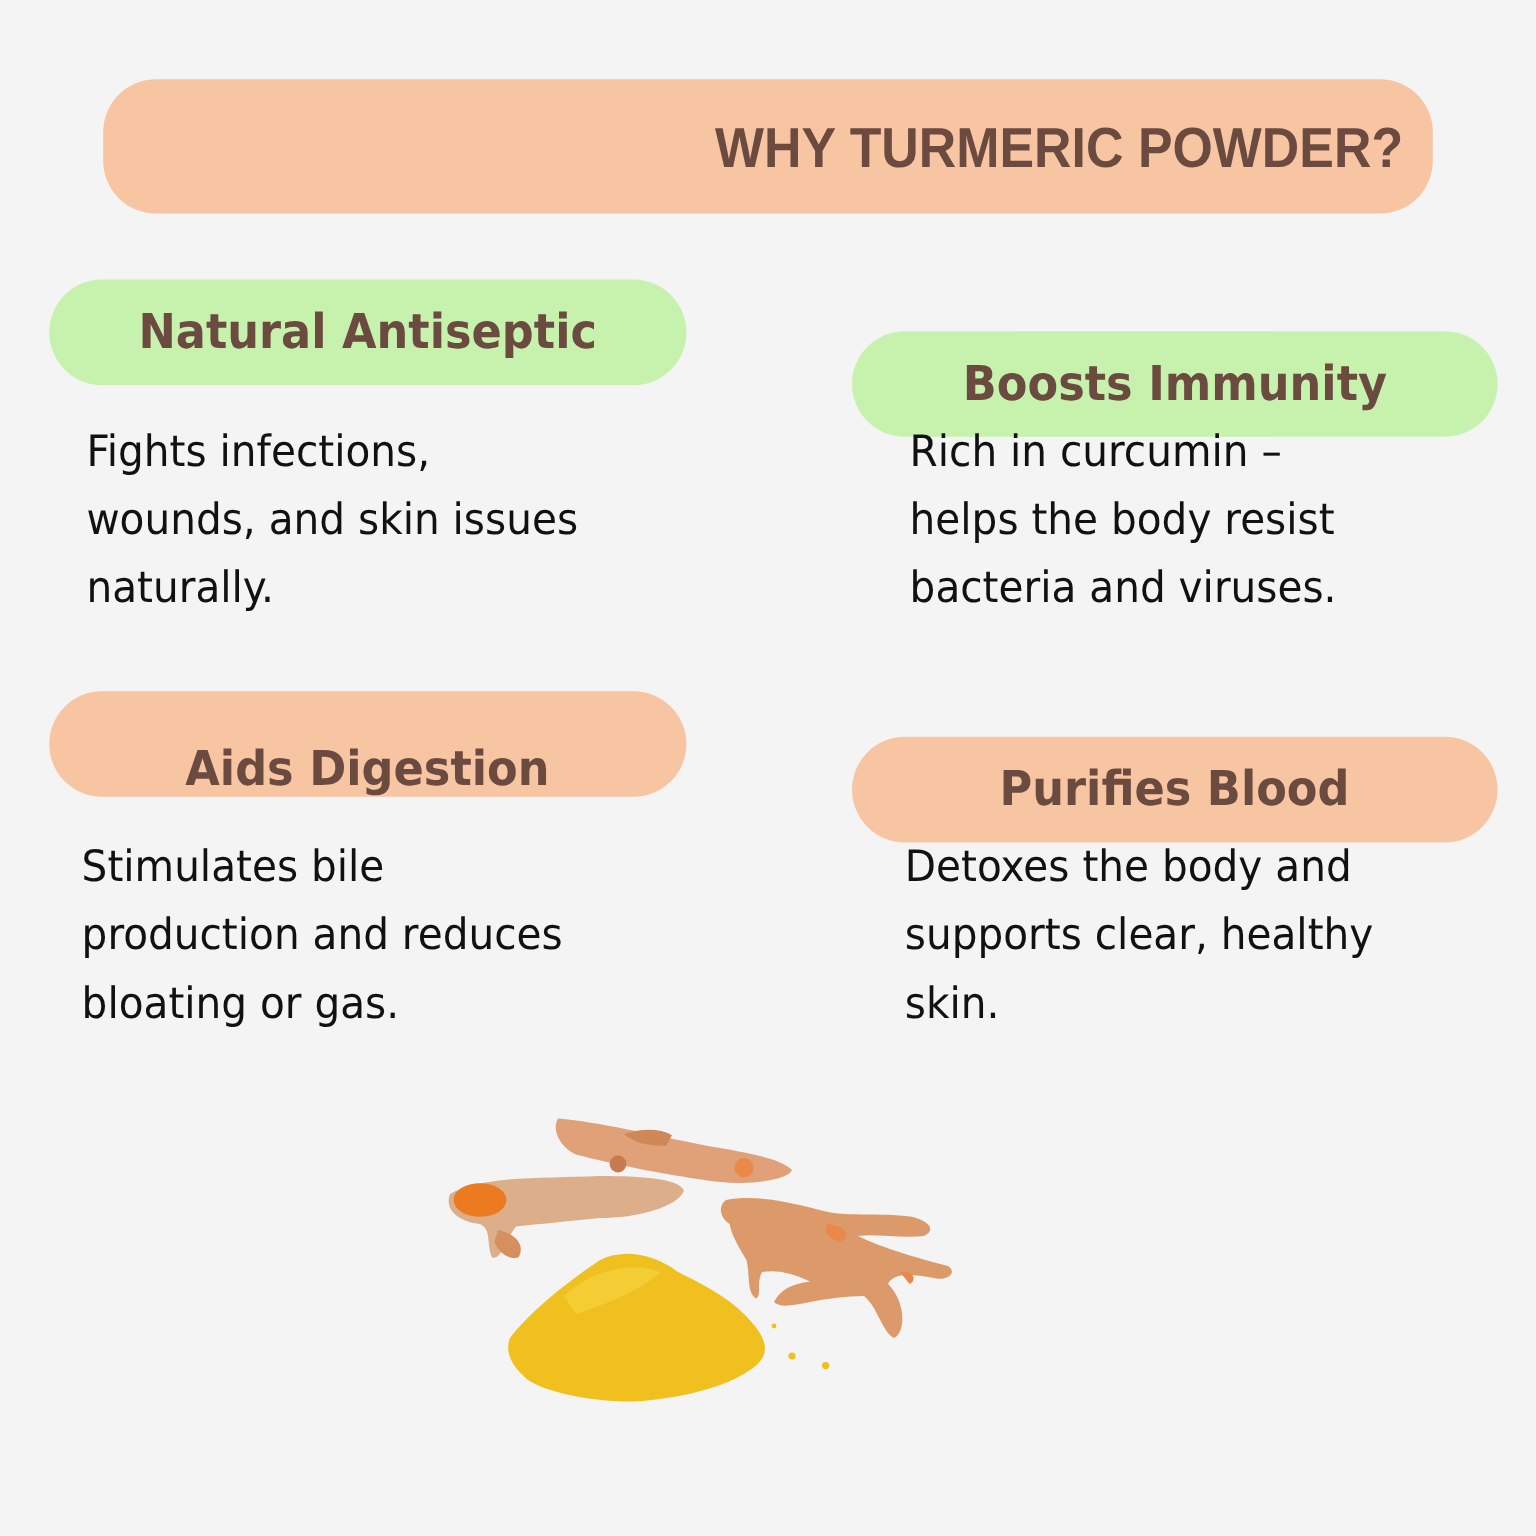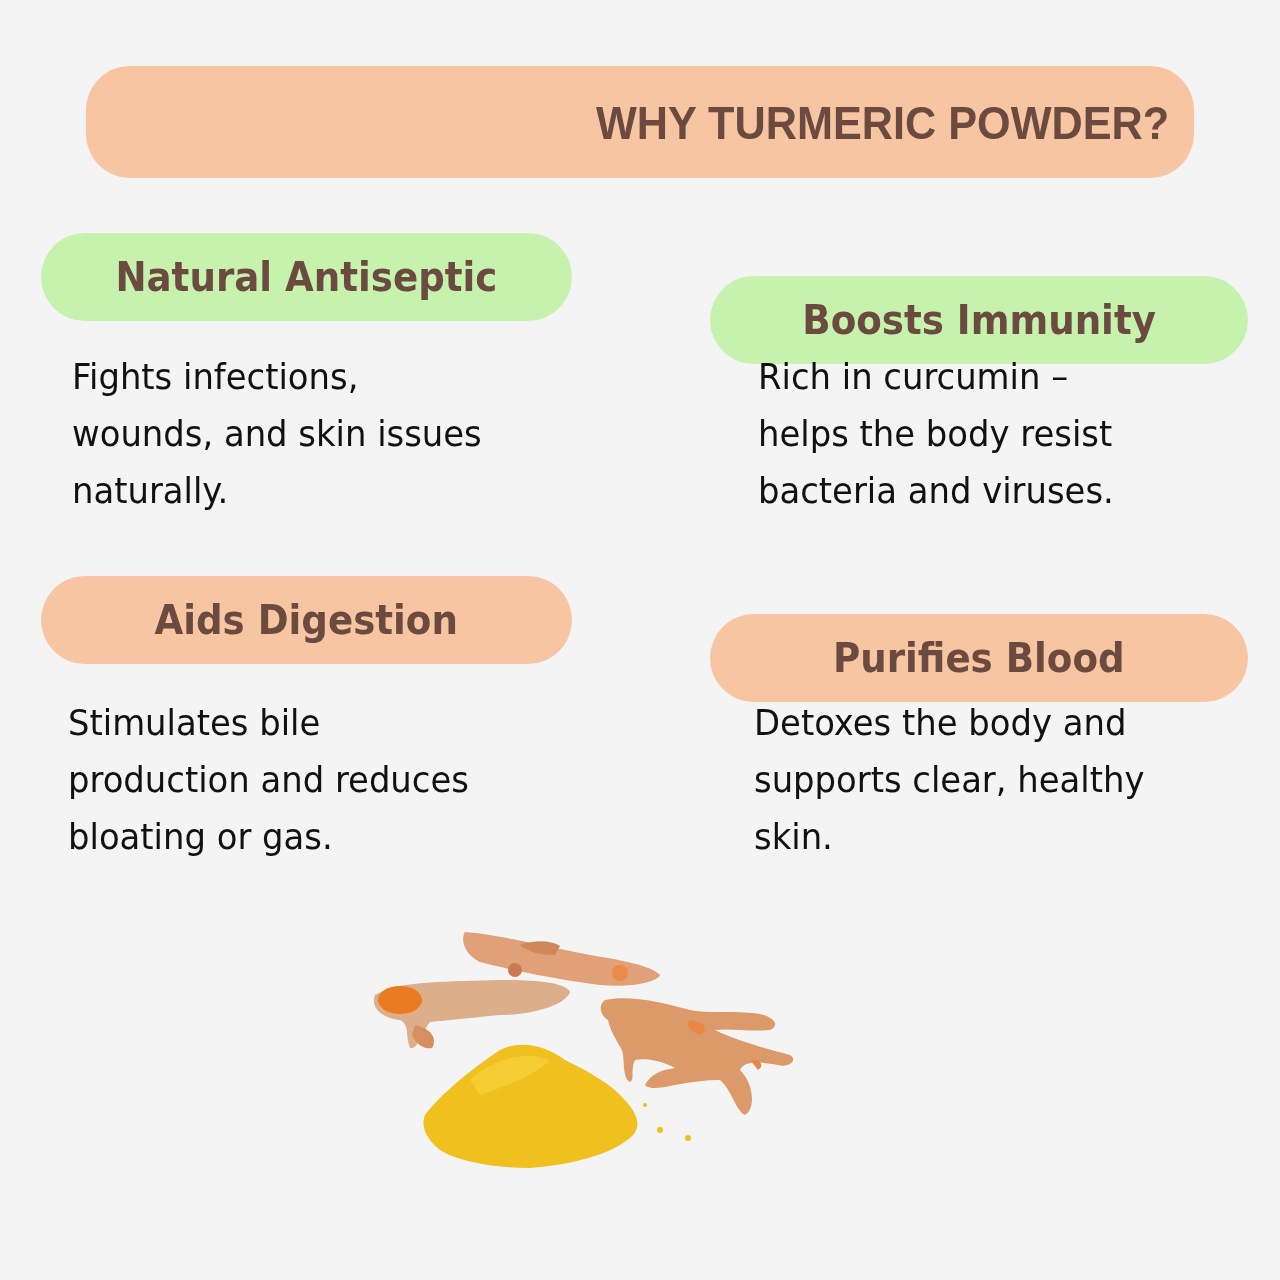--- a/index.html
+++ b/index.html
@@ -50,21 +50,21 @@
 wounds, and skin issues
 naturally.</div>
 
 <div class="pill green" style="left:710px; top:232px; width:538px;margin-top:44px;">
   <span>Boosts Immunity</span>
 </div>
 <div class="desc" style="left:758px; top:348px;">Rich in curcumin –
 helps the body resist
 bacteria and viruses.</div>
 
-<div class="pill peach" style="left:41px; top:576px; width:531px;">
+<div class="pill peach" style="left:41px; top:576px; width:531px;align-items:flex-end;">
   <span>Aids Digestion</span>
 </div>
 <div class="desc" style="left:68px; top:694px;">Stimulates bile
 production and reduces
 bloating or gas.</div>
 
 <div class="pill peach" style="left:710px; top:575px; width:538px;margin-top:39px;">
   <span>Purifies Blood</span>
 </div>
 <div class="desc" style="left:754px; top:694px;">Detoxes the body and

